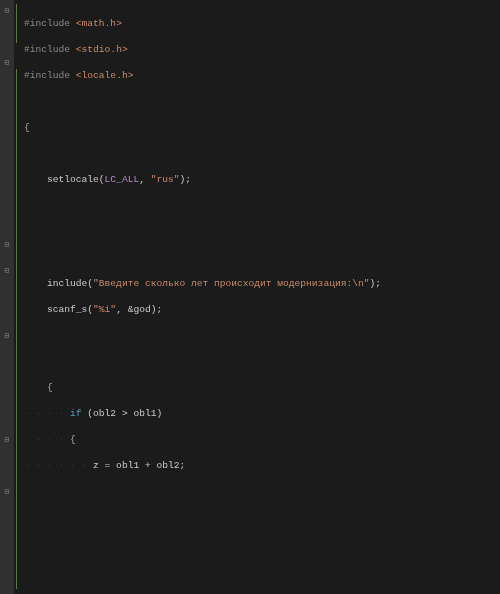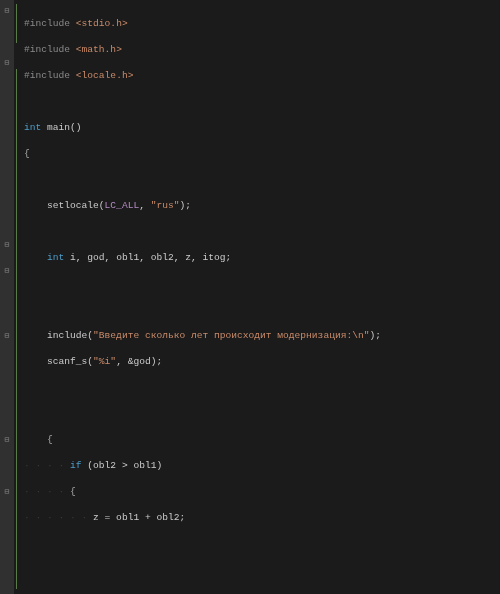--- a/index.html
+++ b/index.html
@@ -70,30 +70,28 @@
       <div class="fold"></div>
       <div class="fold"></div>
   </div>
 
   <div class="vguide-wrap">
     <div class="vg grn" style="top:4px;height:39px"></div>
     <div class="vg grn" style="top:69px;height:520px"></div>
   </div>
 
   <div class="code">
+<div class="line"><span class="pp">#include </span><span class="str">&lt;math.h&gt;</span></div>
 <div class="line"><span class="pp">#include </span><span class="str">&lt;stdio.h&gt;</span></div>
-<div class="line"><span class="pp">#include </span><span class="str">&lt;math.h&gt;</span></div>
 <div class="line"><span class="pp">#include </span><span class="str">&lt;locale.h&gt;</span></div>
 <div class="line"></div>
-<div class="line"><span class="kw">int</span><span class="fn"> main()</span></div>
 <div class="line"><span class="pn">{</span></div>
 <div class="line"></div>
 <div class="line"><span class="id">    setlocale(</span><span class="mac">LC_ALL</span><span class="id">, </span><span class="str">"rus"</span><span class="id">);</span></div>
 <div class="line"></div>
-<div class="line"><span>    </span><span class="kw">int</span><span class="id"> i, god, obl1, obl2, z, itog;</span></div>
 <div class="line"></div>
 <div class="line"></div>
 <div class="line"><span class="id">    include(</span><span class="str">"Введите сколько лет происходит модернизация:\n"</span><span class="id">);</span></div>
 <div class="line"><span class="id">    scanf_s(</span><span class="str">"%i"</span><span class="id">, &amp;god);</span></div>
 <div class="line"></div>
 <div class="line"></div>
 <div class="line"><span class="pn">    {</span></div>
 <div class="line"><span class="ws">· · · · </span><span class="kw">if</span><span class="id"> (obl2 &gt; obl1)</span></div>
 <div class="line"><span class="ws">· · · · </span><span class="pn">{</span></div>
 <div class="line"><span class="ws">· · · · · · </span><span class="id">z = obl1 + obl2;</span></div>

